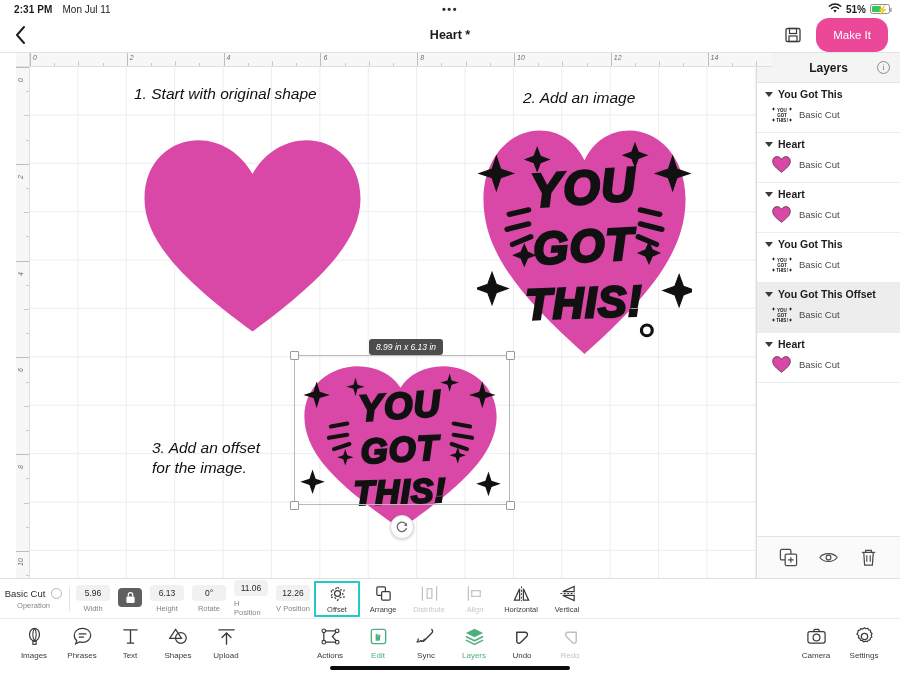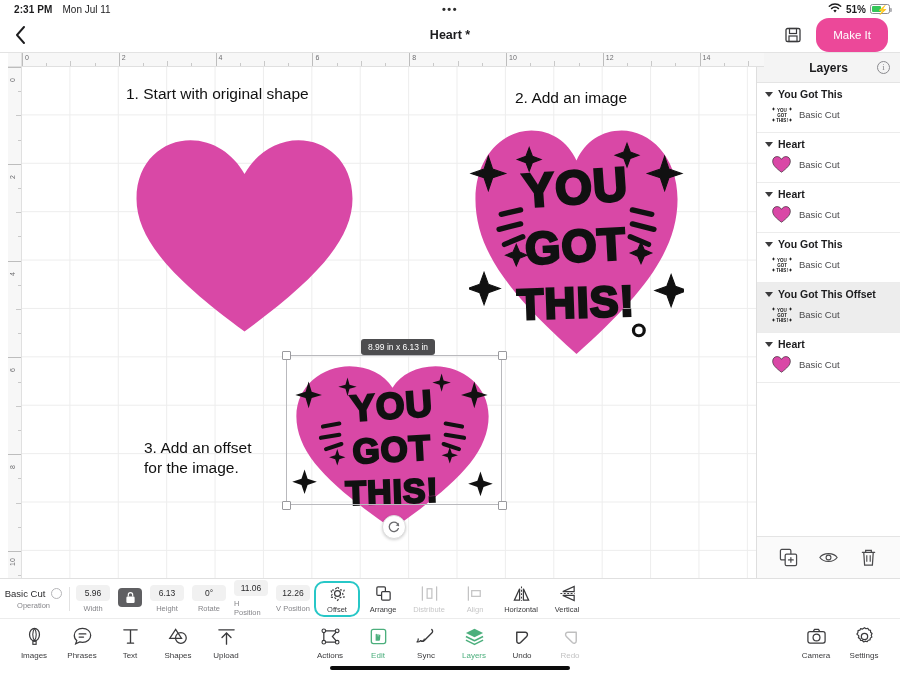--- a/index.html
+++ b/index.html
@@ -70,23 +70,23 @@
   .save-icon { width: 18px; height: 18px; cursor: pointer; }
   .makeit-btn {
     background: #ec4899; color: #fff;
     border: none; border-radius: 13px;
     padding: 11px 17px; font-size: 11.5px; font-weight: 400;
     font-family: "Liberation Sans", sans-serif; cursor: pointer;
   }
 
   
   .canvas-area {
-    position: absolute; top: 53px; left: 8px;
+    position: absolute; top: 53px; left: 16px;
     width: 756px; height: 525px;
-    background: #5eead4; overflow: hidden;
+    background: #5eead4; overflow: hidden; font-style: italic;
   }
   
   .ruler-corner {
     position: absolute; top: 0; left: 0; width: 14px; height: 14px;
     background: #f7f7f7; border-right: 1px solid #e0e0e0;
     border-bottom: 1px solid #e0e0e0; z-index: 6;
   }
   .ruler-h {
     position: absolute; top: 0; left: 14px; right: 0; height: 14px;
     background: #f7f7f7; border-bottom: 1px solid #e0e0e0; z-index: 5;
@@ -242,21 +242,21 @@
   }
   .tool-group {
     display: flex; align-items: center; gap: 0px;
     margin-left: auto; margin-right: 310px;
   }
   .tool-item {
     display: flex; flex-direction: column; align-items: center;
     gap: 2px; width: 46px; cursor: pointer; padding: 3px 8px;
   }
   .tool-item.highlight {
-    border: 2px solid #27c7c7; border-radius: 10px; padding: 1px 0;
+    border: 2px solid #27c7c7; border-radius: 1px; padding: 1px 0;
   }
   .tool-item.disabled { opacity: .3; cursor: default; }
   .tool-lbl { font-size: 7.5px; color: #3a3a3c; }
   .tool-ic { width: 19px; height: 19px; display: block; }
 
   
   .bottom-nav {
     position: absolute; top: 618px; left: 0;
     width: 900px; height: 57px;
     background: #ffffff; border-top: 1px solid #ececec;

